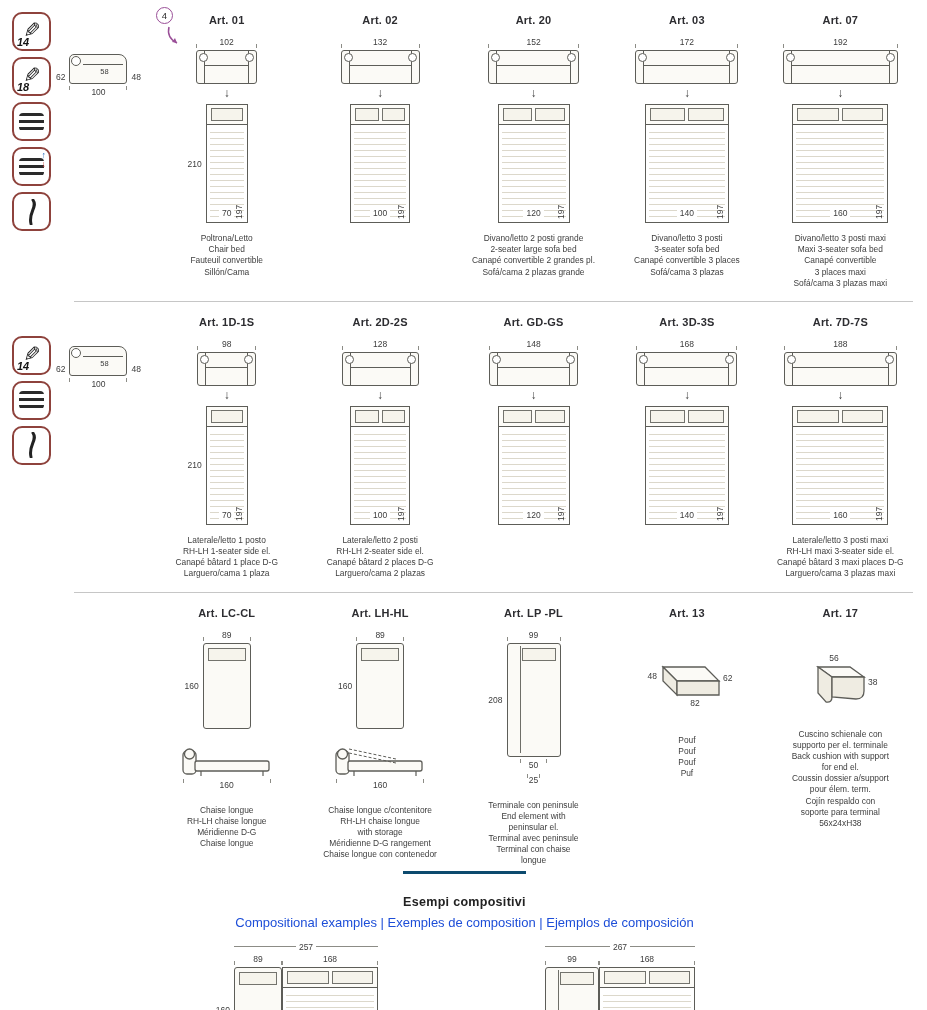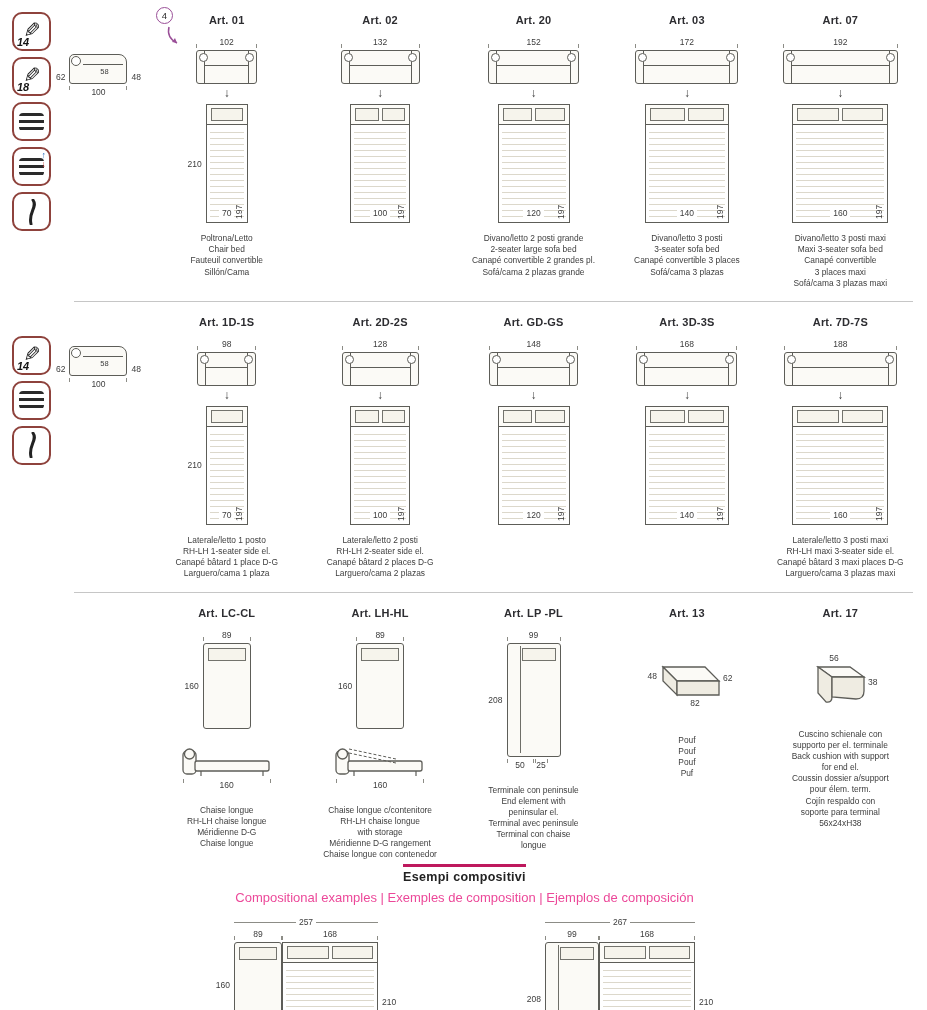--- a/index.html
+++ b/index.html
@@ -50,34 +50,34 @@
 .right-dim{position:absolute;left:calc(100% + 5px);top:50%;transform:translateY(-50%);font-size:8.5px;}
 .desc{margin-top:10px;font-size:8.4px;line-height:1.33;text-align:center;color:#3d3d3d;}
 .badge4{position:absolute;left:6px;top:-5px;width:17px;height:17px;border:1.6px solid #9a4f98;border-radius:50%;display:flex;align-items:center;justify-content:center;font-size:9.5px;color:#2f2f2f;z-index:2;}
 .badge-arrow{position:absolute;left:14px;top:13px;z-index:2;}
 .divider{border-top:1.8px solid #c6c6c6;margin:12px 4px 12px 62px;}
 .plan{border:1.3px solid #5d5d58;border-radius:3px;background:#fbfaf6;position:relative;}
 .plan-cushion{position:absolute;left:4px;right:4px;top:4px;height:13px;border:1px solid #73736d;background:#f6f4ec;}
 .plan.lp .plan-cushion{left:14px;}
 .lp-arm{position:absolute;left:12px;top:2px;bottom:3px;border-left:1.1px solid #6e6e68;}
 .side-svg{margin-top:16px;}
-.lp-dims{display:flex;flex-direction:row;align-items:flex-end;margin-top:2px;gap:1px;width:54px;}
+.lp-dims{display:flex;flex-direction:column;align-items:center;margin-top:2px;gap:1px;width:54px;}
 .cell3 .desc{margin-top:12px;}
 .pouf-svg{margin-top:30px;}
 .cushion-svg{margin-top:24px;}
 .cell3.short .desc{margin-top:26px;}
 .cell3.mid .desc{margin-top:18px;}
 .sk{fill:#fbfaf6;stroke:#5d5d58;stroke-width:1.3;}
 .sk2{fill:#efece2;stroke:#5d5d58;stroke-width:1.3;}
 .sl{stroke:#5d5d58;stroke-width:1.2;}
 .sd{stroke:#5d5d58;stroke-width:1;stroke-dasharray:3 2;fill:none;}
 svg text.dim{font-size:8.5px;fill:#3c3c3c;font-family:"Liberation Sans",sans-serif;}
 .examples{margin-top:4px;text-align:center;}
-.ex-heading{display:inline-block;font-size:12.5px;font-weight:700;color:#222;border-top:3px solid #be185d;padding-top:3px;letter-spacing:.3px;}
-.ex-sub{font-size:13px;color:#ec4899;margin-top:5px;}
+.ex-heading{display:inline-block;font-size:12.5px;font-weight:700;color:#222;border-top:3px solid #0c4a6e;padding-top:21px;letter-spacing:.3px;}
+.ex-sub{font-size:13px;color:#1d4ed8;margin-top:5px;}
 .ex-row{display:flex;justify-content:center;gap:115px;margin-top:12px;}
 .ex{display:flex;flex-direction:column;align-items:flex-start;position:relative;padding:0 26px;}
 .dim-line{display:flex;align-items:center;gap:3px;font-size:8.5px;margin-bottom:1px;}
 .dim-line::before,.dim-line::after{content:"";flex:1;border-top:1px solid #8c8c86;}
 .dim-pair{display:flex;}
 .ex-body{display:flex;align-items:flex-start;}
 .plan-col{display:flex;flex-direction:column;align-items:flex-start;}
 </style>
 </head>
 <body>

